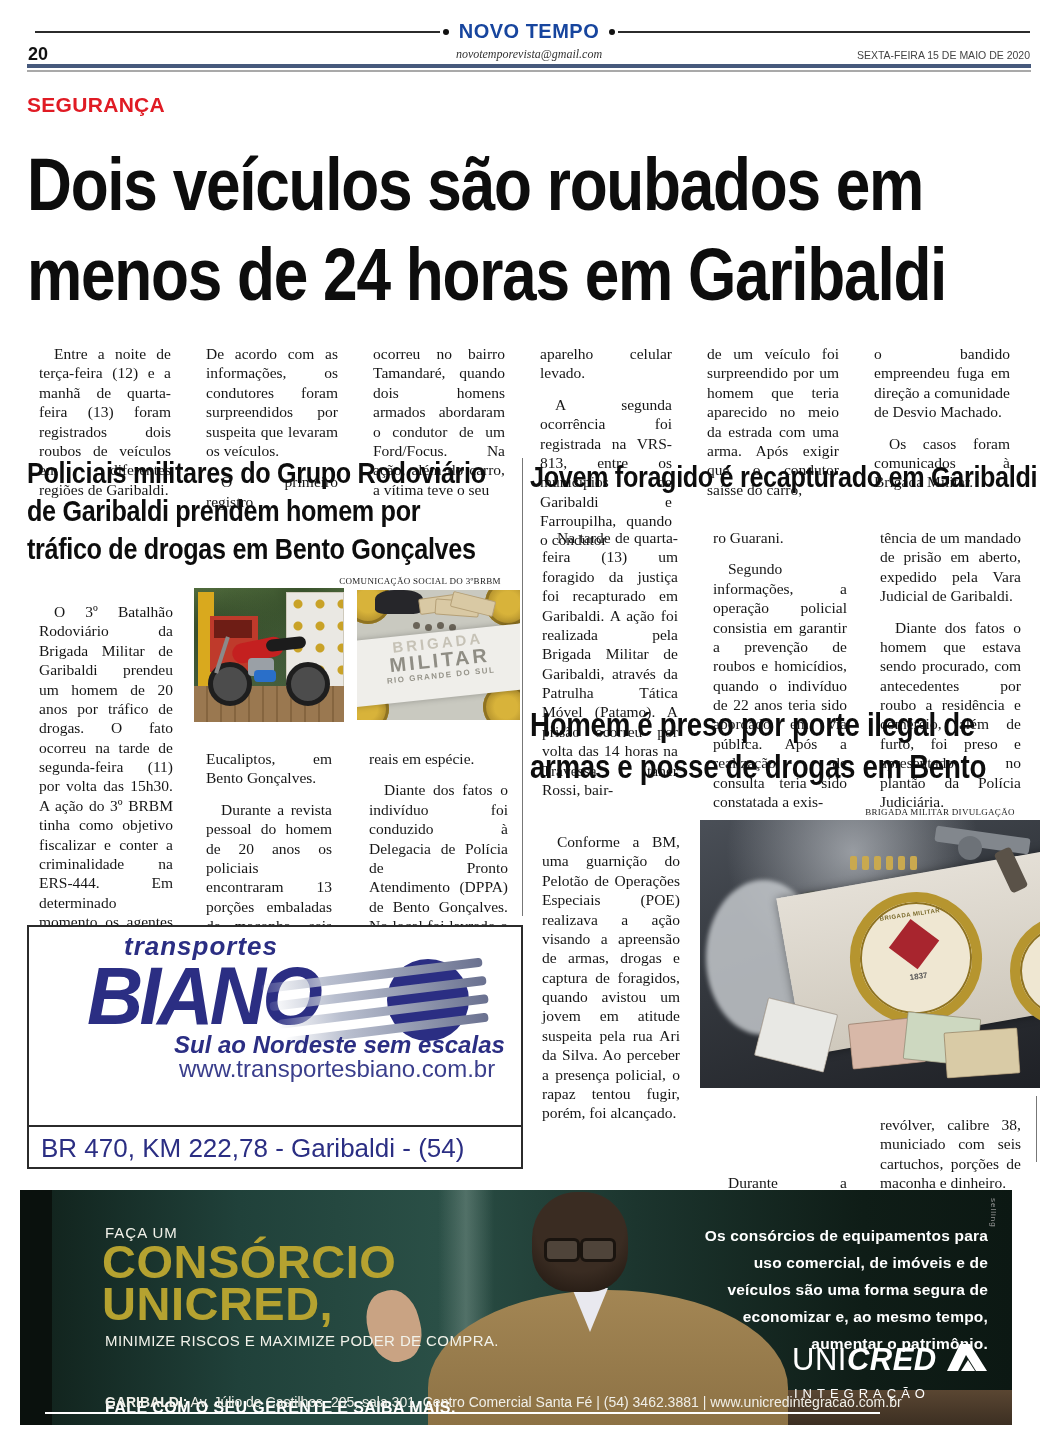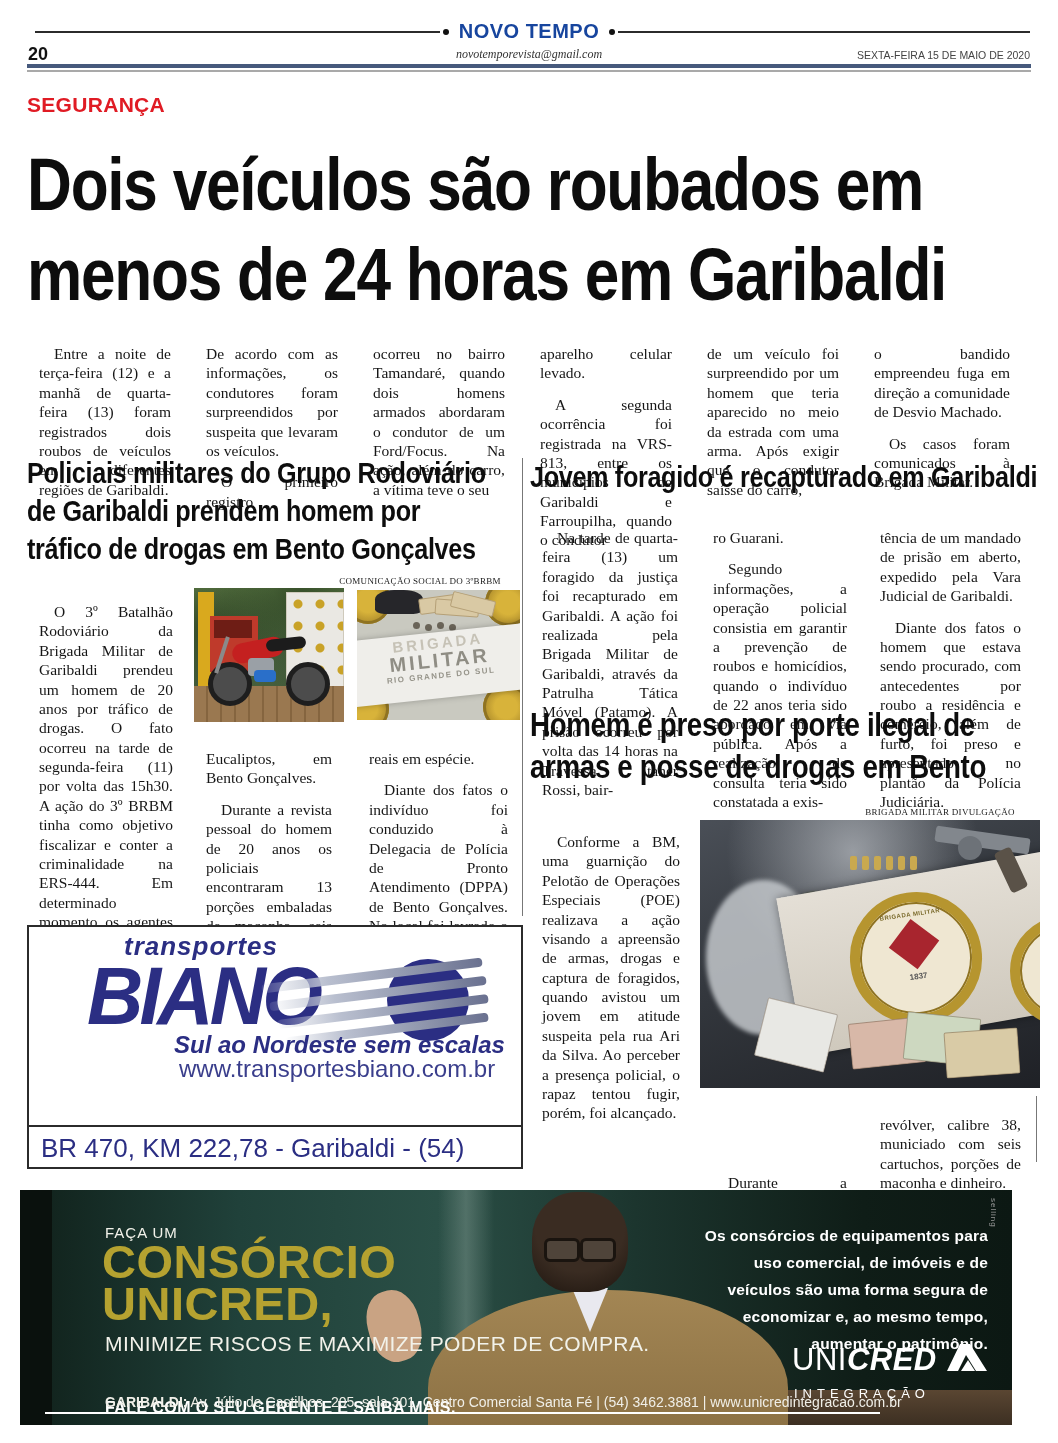--- a/index.html
+++ b/index.html
@@ -78,21 +78,21 @@
   .uni{overflow:hidden;background:linear-gradient(90deg,#10201a 0%,#20413a 22%,#2a4f46 42%,#1c352e 62%,#0f1d17 85%,#0c1813 100%);}
   .u-door{background:linear-gradient(90deg,rgba(190,210,200,0),rgba(190,210,200,.28),rgba(190,210,200,0));}
   .u-strip{background:#0a110d;}
   .u-desk{background:linear-gradient(180deg,#5a4632,#3c2f22);}
   .u-head{background:radial-gradient(circle at 50% 35%,#3a2c22 55%,#241a13 90%);border-radius:46% 46% 40% 40%;}
   .u-glass{border:3px solid #1a140f;border-radius:6px;background:rgba(200,210,200,.15);}
   .u-suit{background:linear-gradient(180deg,#a38654,#8c7144);border-radius:50% 50% 0 0/70% 70% 0 0;}
   .u-shirt{background:#e9e9ef;}
   .u-kicker{color:#f2f2ea;font-size:15px;letter-spacing:1px;}
   .u-title{color:#b5a230;font-weight:bold;font-size:47px;letter-spacing:.5px;line-height:40px;}
-  .u-sub{color:#f2f2ea;font-size:21px;letter-spacing:.4px;}
+  .u-sub{color:#f2f2ea;font-size:15px;letter-spacing:.4px;}
   .u-cta{color:#fff;font-weight:bold;font-size:16px;letter-spacing:.4px;}
   .u-addr{color:#f0efe8;font-size:14px;}
   .u-addr b{font-weight:bold;}
   .u-body{color:#fff;font-weight:bold;font-size:15.5px;line-height:27px;text-align:right;letter-spacing:.2px;}
   .u-rule{height:2px;background:#fff;}
   .u-logo{color:#fff;font-size:31px;letter-spacing:.5px;white-space:nowrap;}
   .u-logo .cred{font-style:italic;font-weight:bold;}
   .u-logosub{color:#fff;font-size:13px;letter-spacing:5px;}
   .u-wm{color:#999;font-size:8px;transform:rotate(90deg);transform-origin:0 0;letter-spacing:1px;}
 </style>

